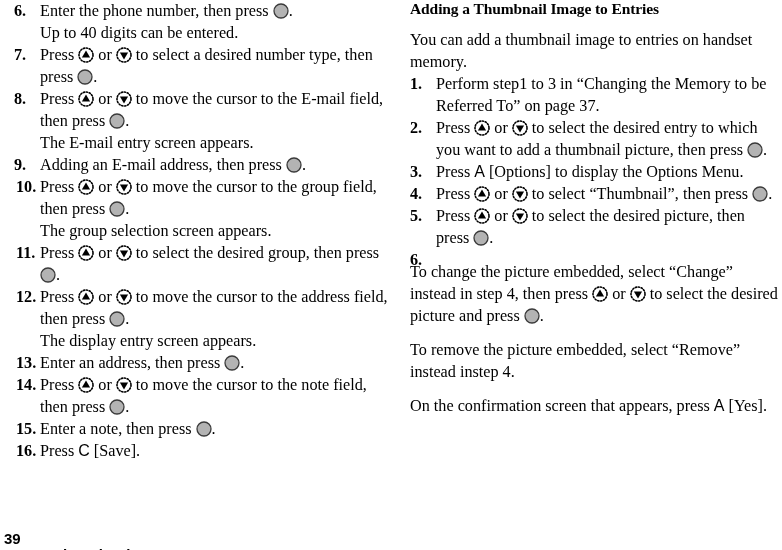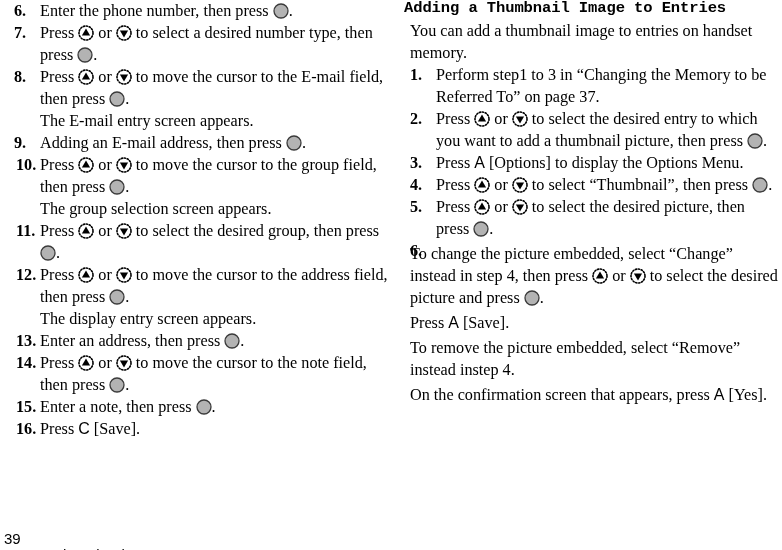--- a/index.html
+++ b/index.html
@@ -25,34 +25,34 @@
 
   .col {
     position: absolute;
     top: 0;
   }
   .col-left  { left: 8px;  width: 380px; }
   .col-right { left: 404px; width: 378px; }
 
   
   .section-heading {
-    font-family: Liberation Mono, monospace;
+    font-family: Liberation Serif, serif;
     font-weight: bold;
     font-size: 15.5px;
     line-height: 17px;
     letter-spacing: -0.1px;
-    margin: 0 0 1px 0;
+    margin: 0 0 1px 6px;
     white-space: nowrap;
   }
 
   
   .para {
     font-size: 16.2px;
     line-height: 22px;
-    margin: 3px 0 0 6px;
+    margin: 12px 0 0 6px;
     text-indent: 0;
   }
 
   .step {
     position: relative;
     font-size: 16.2px;
     line-height: 22px;
     margin: 0;
     padding-left: 32px;
   }
@@ -92,21 +92,21 @@
   .ico svg { display: block; }
 
   
   .footer {
     position: absolute;
     left: 0;
     bottom: 0px;
     width: 782px;
     height: 22px;
     font-family: "Liberation Sans", "DejaVu Sans", sans-serif;
-    font-weight: normal;
+    font-weight: bold;
     font-size: 15px;
     line-height: 22px;
   }
   .footer .pageno {
     position: absolute;
     left: 4px;
     top: 0;
   }
   .footer .chapter {
     position: absolute;
@@ -116,20 +116,21 @@
 </style>
 </head>
 <body>
 
 <div class="page">
 
   <div class="col col-left">
       <div class="step"><span class="num">6.</span><span><span>Enter the phone number, then press </span><span class="ico"><svg width="16" height="16" viewBox="0 0 16 16">
               <circle cx="8" cy="8" r="7" fill="#b3b3b3" stroke="#3a3a3a" stroke-width="1.3"></circle>
             </svg></span><span>.</span></span></div>
+      <div class="sub"><span>Up to 40 digits can be entered.</span></div>
       <div class="step"><span class="num">7.</span><span><span>Press </span><span class="ico"><svg width="16" height="16" viewBox="0 0 16 16">
               <circle cx="8" cy="8" r="7" fill="none" stroke="#000" stroke-width="1.6" stroke-dasharray="1.3 1.7" stroke-linecap="round"></circle>
               <path d="M8,3.6 L12.1,10.4 L3.9,10.4 Z" fill="#000"></path>
             </svg></span><span> or </span><span class="ico"><svg width="16" height="16" viewBox="0 0 16 16">
               <circle cx="8" cy="8" r="7" fill="none" stroke="#000" stroke-width="1.6" stroke-dasharray="1.3 1.7" stroke-linecap="round"></circle>
               <path d="M8,12.4 L3.9,5.6 L12.1,5.6 Z" fill="#000"></path>
             </svg></span><span> to select a desired number type, then press </span><span class="ico"><svg width="16" height="16" viewBox="0 0 16 16">
               <circle cx="8" cy="8" r="7" fill="#b3b3b3" stroke="#3a3a3a" stroke-width="1.3"></circle>
             </svg></span><span>.</span></span></div>
       <div class="step"><span class="num">8.</span><span><span>Press </span><span class="ico"><svg width="16" height="16" viewBox="0 0 16 16">
@@ -228,21 +229,20 @@
         <div class="step"><span class="num">6.</span></div>
         <div class="para"><span>To change the picture embedded, select “Change” instead in step 4, then press </span><span class="ico"><svg width="16" height="16" viewBox="0 0 16 16">
               <circle cx="8" cy="8" r="7" fill="none" stroke="#000" stroke-width="1.6" stroke-dasharray="1.3 1.7" stroke-linecap="round"></circle>
               <path d="M8,3.6 L12.1,10.4 L3.9,10.4 Z" fill="#000"></path>
             </svg></span><span> or </span><span class="ico"><svg width="16" height="16" viewBox="0 0 16 16">
               <circle cx="8" cy="8" r="7" fill="none" stroke="#000" stroke-width="1.6" stroke-dasharray="1.3 1.7" stroke-linecap="round"></circle>
               <path d="M8,12.4 L3.9,5.6 L12.1,5.6 Z" fill="#000"></path>
             </svg></span><span> to select the desired picture and press </span><span class="ico"><svg width="16" height="16" viewBox="0 0 16 16">
               <circle cx="8" cy="8" r="7" fill="#b3b3b3" stroke="#3a3a3a" stroke-width="1.3"></circle>
             </svg></span><span>.</span></div>
-        <div class="para"><span>Press </span><span class="keyglyph">A</span><span> [Save].</span></div>
         <div class="para"><span>To remove the picture embedded, select “Remove” instead instep 4.</span></div>
         <div class="para"><span>On the confirmation screen that appears, press </span><span class="keyglyph">A</span><span> [Yes].</span></div>
       </div>
   </div>
 
   <div class="footer">
     <span class="pageno">39</span>
     <span class="chapter">Phonebook</span>
   </div>
 

